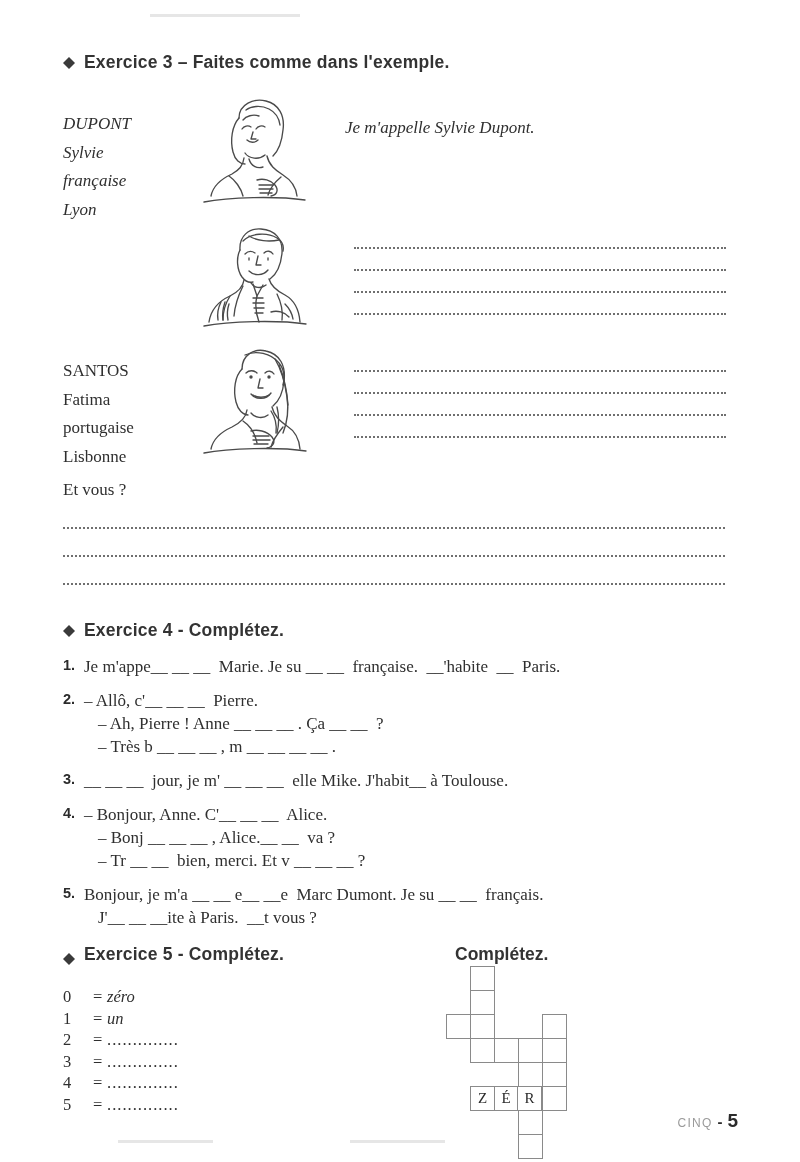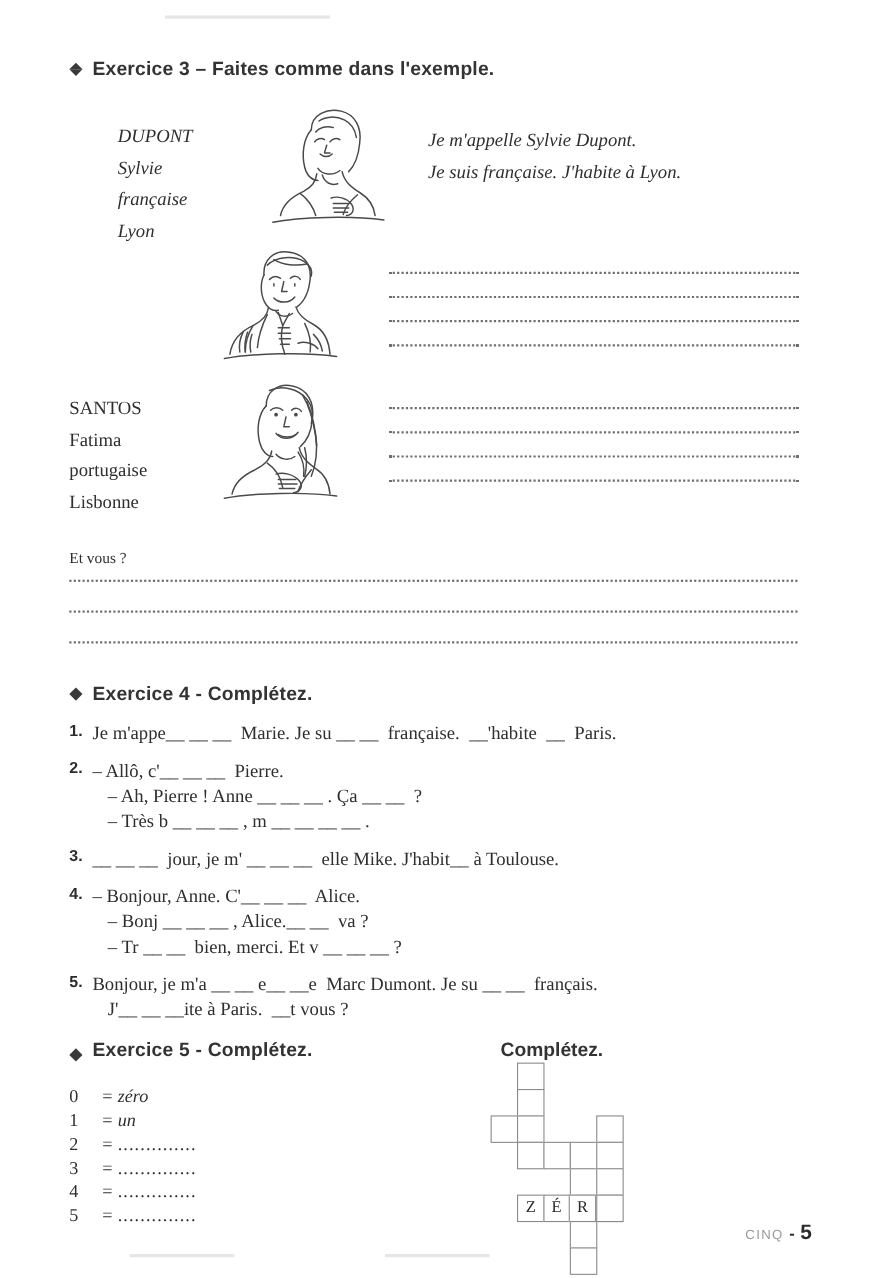--- a/index.html
+++ b/index.html
@@ -77,22 +77,22 @@
   .example-text {
     position: absolute;
     font-style: italic;
     font-size: 17px;
     line-height: 29px;
     color: #2f2f2f;
   }
 
   #etvous {
     position: absolute;
-    left: 63px; top: 501px;
-    font-size: 14px;
+    left: 63px; top: 480px;
+    font-size: 17px;
     color: #2f2f2f;
   }
   #etvous-lines { position: absolute; left: 63px; top: 527px; width: 662px; }
   #etvous-lines .dots { margin-bottom: 26px; }
 
   
   #ex4-head { position: absolute; left: 63px; top: 620px; }
 
   #ex4-items {
     position: absolute;
@@ -198,21 +198,21 @@
 
   <div class="scan-mark" style="left:150px; top:14px; width:150px;"></div>
   <div class="scan-mark" style="left:118px; top:1140px; width:95px;"></div>
   <div class="scan-mark" style="left:350px; top:1140px; width:95px;"></div>
 
   <div id="ex3-head" class="ex-head">
     <span class="diamond"></span>
     <span>Exercice 3 – Faites comme dans l'exemple.</span>
   </div>
 
-  <div class="person-block" style="left:63px; top:110px; width:670px; height:105px;margin-left:44px;">
+  <div class="person-block" style="left:63px; top:110px; width:670px; height:105px;">
     <div class="person-labels italic">
       <div>DUPONT</div>
       <div>Sylvie</div>
       <div>française</div>
       <div>Lyon</div>
     </div>
 
     <div class="person-figure" style="left:136px; top:-14px;">
       <svg width="112" height="118" viewBox="0 0 112 118" fill="none" stroke="#4a4a4a" stroke-width="1.35" stroke-linecap="round" stroke-linejoin="round">
         <path d="M40 22 C40 8, 55 2, 67 5 C80 8, 86 20, 84 34 C83 45, 80 54, 74 60"></path>
@@ -230,21 +230,20 @@
         <path d="M30 80 C36 84, 42 92, 44 100"></path>
         <path d="M82 81 C76 86, 71 92, 69 99"></path>
         <path d="M58 84 C64 82, 72 84, 76 89 C80 94, 78 99, 72 100"></path>
         <path d="M60 89 L74 89 M60 93 L74 93 M61 97 L73 97"></path>
         <path d="M5 106 C30 101, 78 100, 106 104"></path>
       </svg>
     </div>
 
     <div class="example-text" style="left:282px; top:3px; width:390px;">
       <div>Je m'appelle Sylvie Dupont.</div>
-      <div>Je suis française. J'habite à Lyon.</div>
     </div>
   </div>
 
   <div class="person-block" style="left:63px; top:234px; width:670px; height:105px;">
 
     <div class="person-figure" style="left:136px; top:-10px;">
       <svg width="112" height="114" viewBox="0 0 112 114" fill="none" stroke="#4a4a4a" stroke-width="1.35" stroke-linecap="round" stroke-linejoin="round">
         <path d="M41 26 C40 12, 50 4, 62 5 C76 6, 84 15, 83 29 C82 40, 78 50, 71 55"></path>
         <path d="M41 26 C37 34, 38 46, 43 53 C46 57, 50 59, 54 58"></path>
         <path d="M44 17 C52 9, 68 8, 78 14 C83 17, 85 22, 84 27"></path>

